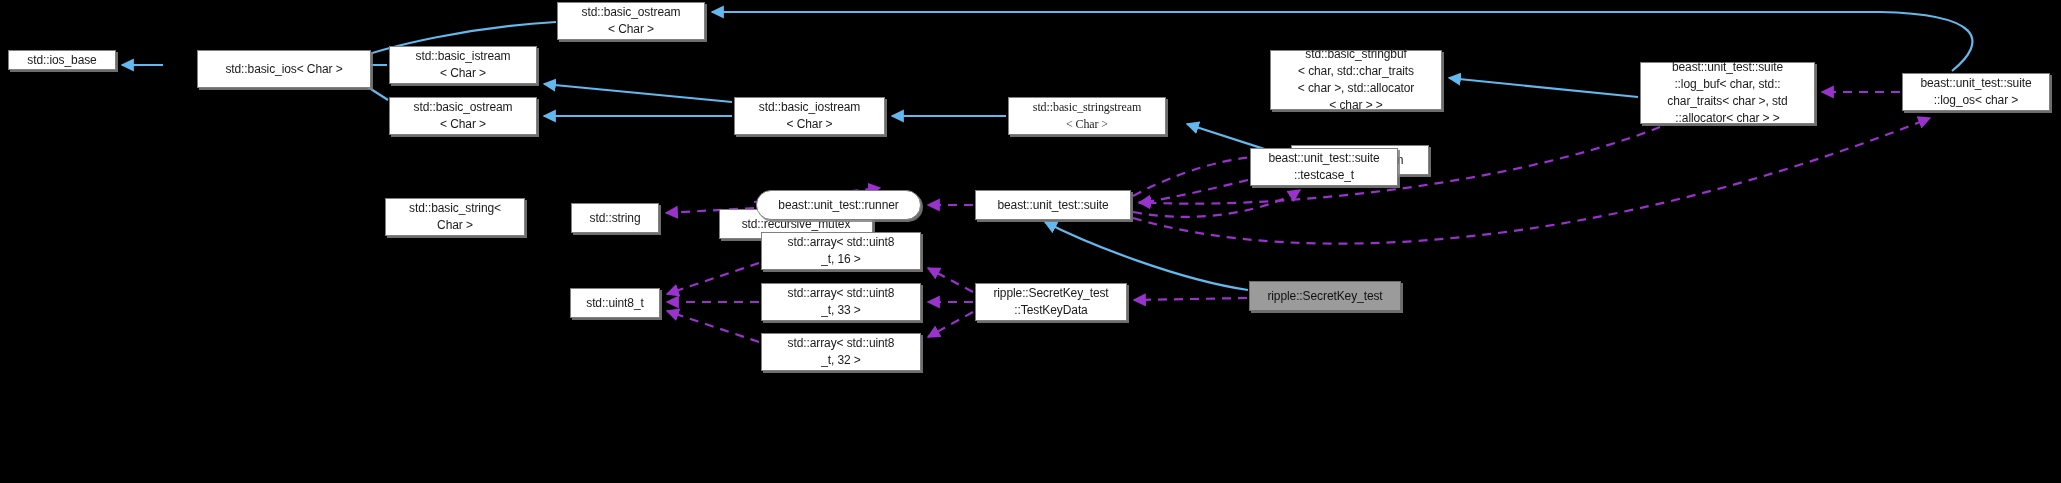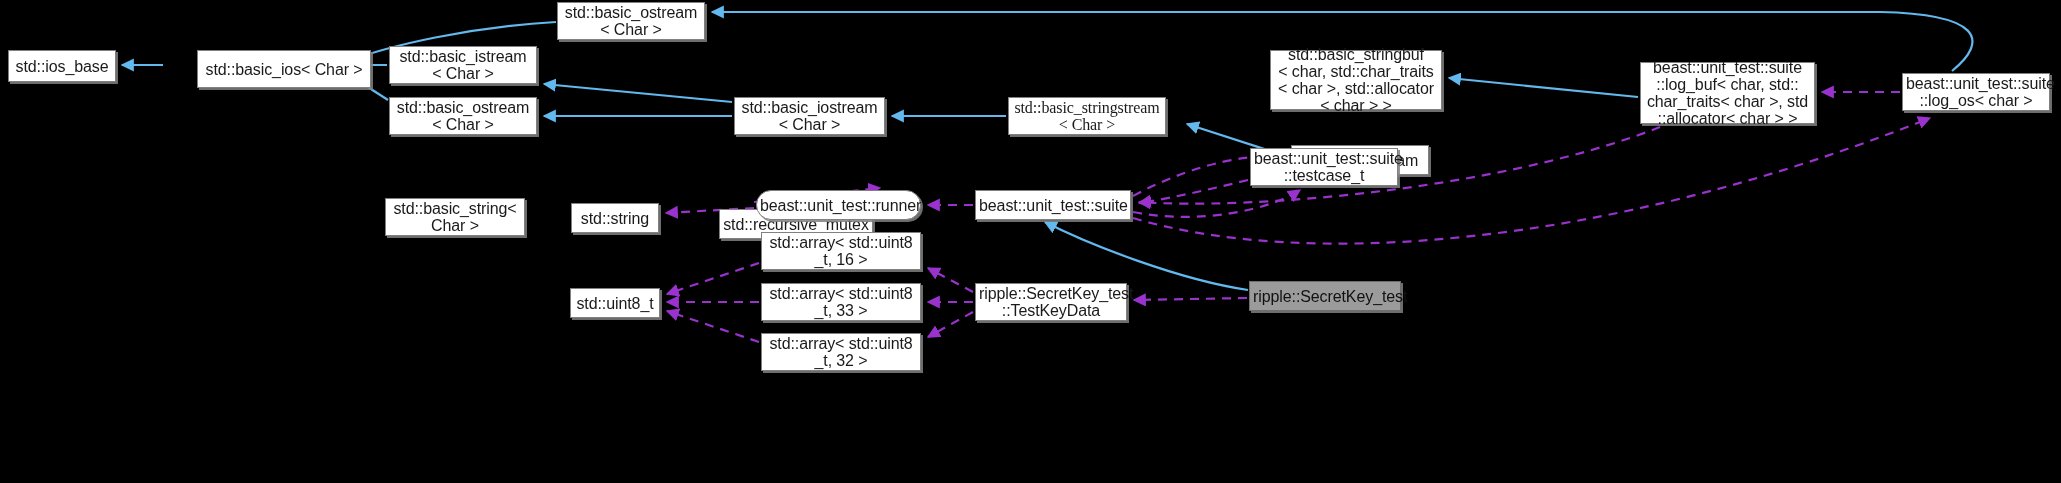--- a/index.html
+++ b/index.html
@@ -23,21 +23,21 @@
     height: 483px;
     pointer-events: none;
   }
   .node {
     position: absolute;
     box-sizing: border-box;
     background: #ffffff;
     border: 1px solid #808080;
     box-shadow: 2px 2px 0px 0px rgba(128,128,128,0.85);
     color: #1a1a1a;
-    font-size: 16px;
+    font-size: 12px;
     line-height: 17px;
     display: flex;
     align-items: center;
     justify-content: center;
     text-align: center;
     white-space: pre-line;
     letter-spacing: -0.1px;
   }
   .node.highlight {
     background: #9b9b9b;
@@ -94,21 +94,21 @@
       <path d="M 973,292 L 928,268"></path>
       <path d="M 973,302 L 928,302"></path>
       <path d="M 973,312 L 928,337"></path>
       <path d="M 759,263 L 667,294"></path>
       <path d="M 759,302 L 667,302"></path>
       <path d="M 759,342 L 667,311"></path>
     </g>
   </svg>
 
   <div id="node-layer">
-      <div class="node" style="left: 8px; top: 50px; width: 108px; height: 32px; text-align: center;"><span class="node-label">std::ios_base</span></div>
+      <div class="node" style="left: 8px; top: 50px; width: 108px; height: 20px; text-align: center;"><span class="node-label">std::ios_base</span></div>
       <div class="node" style="left: 179px; top: 50px; width: 174px; height: 38px; margin-left: 18px;"><span class="node-label">std::basic_ios&lt; Char &gt;</span></div>
       <div class="node" style="left: 557px; top: 2px; width: 148px; height: 38px;"><span class="node-label">std::basic_ostream
 &lt; Char &gt;</span></div>
       <div class="node" style="left: 389px; top: 46px; width: 148px; height: 38px;"><span class="node-label">std::basic_istream
 &lt; Char &gt;</span></div>
       <div class="node" style="left: 389px; top: 97px; width: 148px; height: 38px;"><span class="node-label">std::basic_ostream
 &lt; Char &gt;</span></div>
       <div class="node" style="left: 734px; top: 97px; width: 151px; height: 38px; align-items: center;"><span class="node-label">std::basic_iostream
 &lt; Char &gt;</span></div>
       <div class="node" style="left: 1008px; top: 97px; width: 158px; height: 38px; font-family: Liberation Serif, serif;"><span class="node-label">std::basic_stringstream

